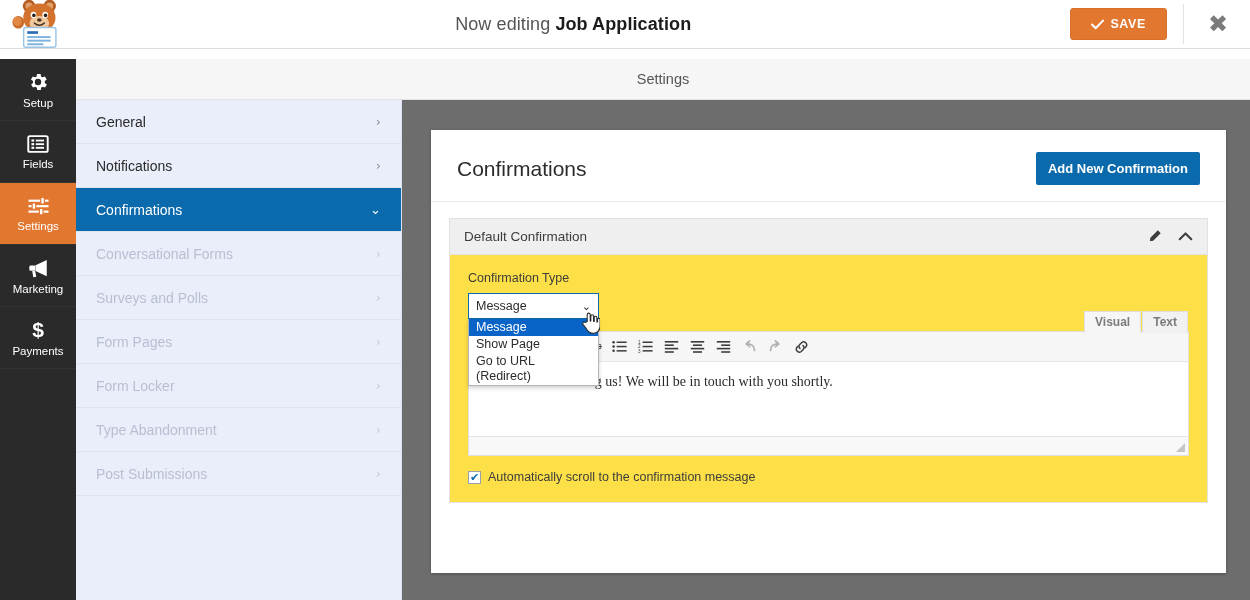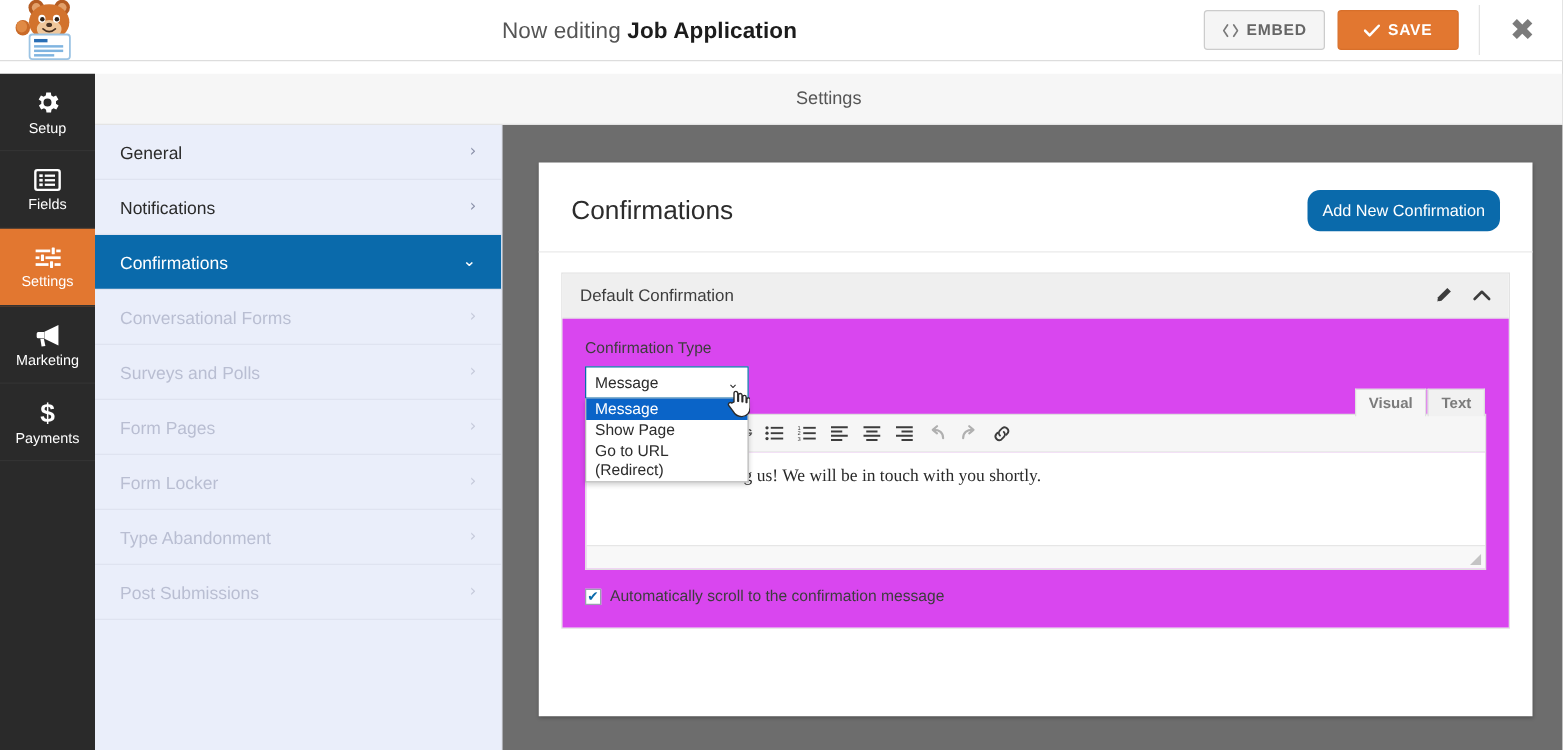--- a/index.html
+++ b/index.html
@@ -99,34 +99,34 @@
   .card {
     position: absolute; top: 30px; left: 29px; width: 795px; height: 443px;
     background: #fff; box-shadow: 0 1px 3px rgba(0,0,0,.25);
   }
   .card-head {
     display: flex; align-items: center; justify-content: space-between;
     padding: 22px 26px 16px 26px; border-bottom: 1px solid #eaeaea;
   }
   .card-title { font-size: 21px; color: #2c2c2c; font-weight: normal; }
   .btn-addnew {
-    background: #0a6aab; color: #fff; font-size: 13px; font-weight: normal;
-    padding: 9px 12px; border: none; border-radius: 10px; cursor: pointer;
+    background: #0a6aab; color: #fff; font-size: 13px; font-weight: bold;
+    padding: 9px 12px; border: none; border-radius: 2px; cursor: pointer;
   }
 
   .conf-box { margin: 16px 18px 0 18px; border: 1px solid #e2e2e2; }
   .conf-head {
     background: #efefef; border-bottom: 1px solid #e2e2e2;
     height: 36px; display: flex; align-items: center;
     justify-content: space-between; padding: 0 14px;
   }
   .conf-head-title { font-size: 13.5px; color: #3d3d3d; }
   .conf-head-icons { display:flex; align-items:center; gap:16px; }
   .icon-btn { cursor:pointer; display:block; }
-  .conf-body { padding: 16px 18px 18px 18px; background:#d946ef; position: relative; }
+  .conf-body { padding: 16px 18px 18px 18px; background:#fde047; position: relative; }
 
   .field-label { font-size: 12.5px; color: #3d3d3d; margin-bottom: 8px; }
 
   
   .select-wrap { position: relative; width: 131px; }
   .select-box {
     height: 26px; border: 1px solid #0a6aab; background: #fff;
     display: flex; align-items: center; justify-content: space-between;
     padding: 0 7px; font-size: 12.5px; color: #2c2c2c; cursor: pointer;
   }
@@ -223,27 +223,20 @@
         <rect x="20" y="37" width="12" height="3" fill="#2a6fb5"></rect>
         <rect x="20" y="42.5" width="26" height="2.2" fill="#7fb4e0"></rect>
         <rect x="20" y="46.5" width="26" height="2.2" fill="#7fb4e0"></rect>
         <rect x="20" y="50.5" width="18" height="2.2" fill="#7fb4e0"></rect>
       </svg>
     </div>
     <div class="topbar-title">
       <span>Now editing </span><b>Job Application</b>
     </div>
     <div class="topbar-actions">
-      <div class="btn-embed">
-        <svg width="13" height="11" viewBox="0 0 13 11">
-          <path d="M4 1 L1 5.5 L4 10" stroke="#7a7a7a" stroke-width="1.4" fill="none" stroke-linecap="round" stroke-linejoin="round"></path>
-          <path d="M9 1 L12 5.5 L9 10" stroke="#7a7a7a" stroke-width="1.4" fill="none" stroke-linecap="round" stroke-linejoin="round"></path>
-        </svg>
-        <span>EMBED</span>
-      </div>
       <div class="btn-save">
         <svg width="13" height="11" viewBox="0 0 13 11">
           <path d="M1 5.5 L4.7 9.3 L12 1.6" stroke="#ffffff" stroke-width="2" fill="none" stroke-linecap="round" stroke-linejoin="round"></path>
         </svg>
         <span>SAVE</span>
       </div>
       <div class="topbar-sep"></div>
       <div class="btn-close">✖</div>
     </div>
   </div>

